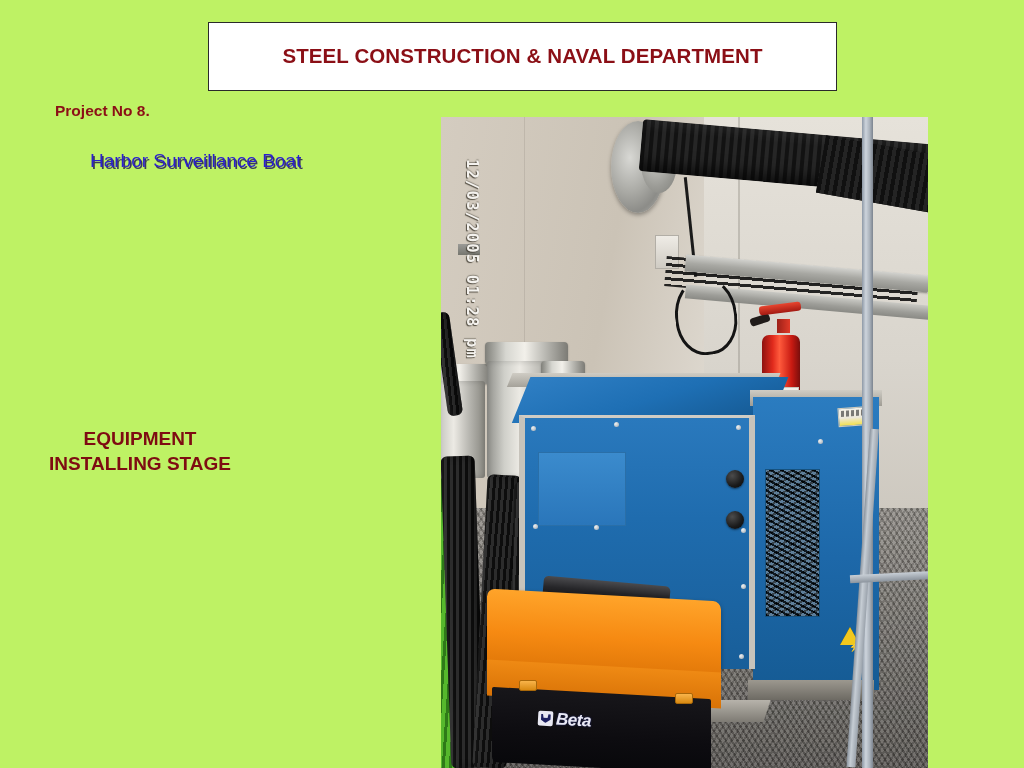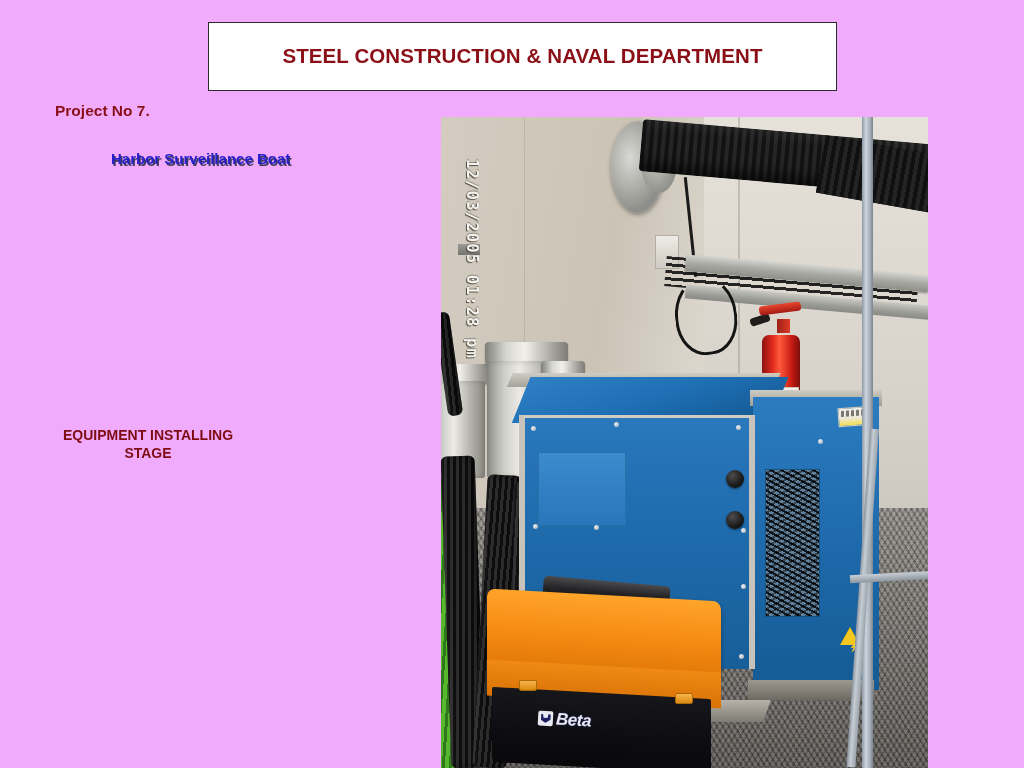--- a/index.html
+++ b/index.html
@@ -9,21 +9,21 @@
     height: 768px;
     background: #ffffff;
     font-family: "Liberation Sans", sans-serif;
     overflow: hidden;
   }
 
   #page {
     position: relative;
     width: 1024px;
     height: 768px;
-    background: #f0abfc;
+    background: #bef264;
   }
 
   
   .header-box {
     position: absolute;
     left: 208px;
     top: 22px;
     width: 629px;
     height: 69px;
     border: 1.5px solid #2a2a2a;
@@ -58,36 +58,36 @@
     position: absolute;
     left: 55px;
     top: 102px;
     color: #8B0F16;
     font-size: 15.5px;
     font-weight: bold;
     white-space: nowrap;
   }
   .project-title {
     position: absolute;
-    left: 111px;
+    left: 90px;
     top: 150px;
     color: #2A1FCF;
-    font-size: 15px;
-    font-weight: bold;
+    font-size: 19px;
+    font-weight: normal;
     white-space: nowrap;
     text-shadow: 1.5px 1.5px 0 #3a3a5a;
   }
   .stage-label {
     position: absolute;
-    left: 38px;
+    left: 30px;
     top: 426px;
     width: 220px;
     text-align: center;
     color: #7E0C12;
-    font-size: 14px;
+    font-size: 19px;
     font-weight: bold;
     line-height: 1.32;
   }
 
   
   .photo {
     position: absolute;
     left: 441px;
     top: 117px;
     width: 487px;
@@ -522,21 +522,21 @@
 </style>
 </head>
 <body>
 
 <div id="page">
 
   <div class="header-box">
     <div class="header-title">STEEL CONSTRUCTION &amp; NAVAL DEPARTMENT</div>
   </div>
 
-  <div class="project-no">Project No 7.</div>
+  <div class="project-no">Project No 8.</div>
   <div class="project-title">Harbor Surveillance Boat</div>
   <div class="stage-label">EQUIPMENT INSTALLING STAGE</div>
 
   <div class="photo">
     <div class="photo-inner">
 
       <div class="wall"></div>
       <div class="wall-right"></div>
       <div class="wall-seam"></div>
       <div class="wall-seam2"></div>

